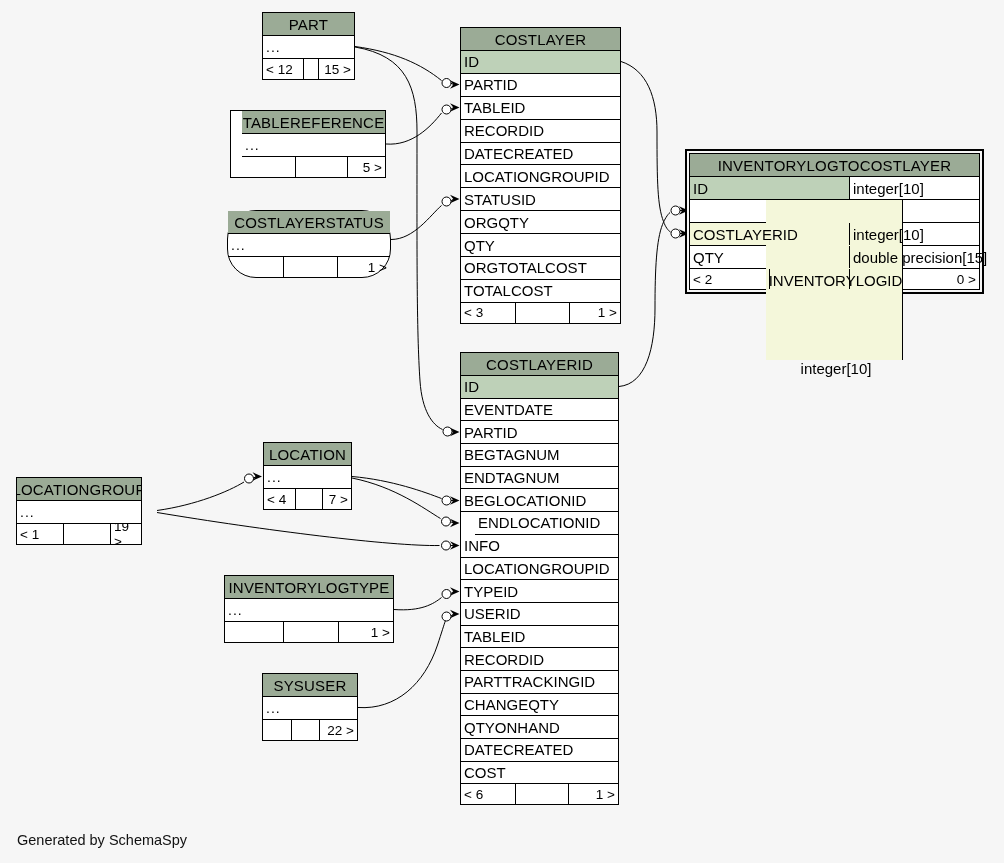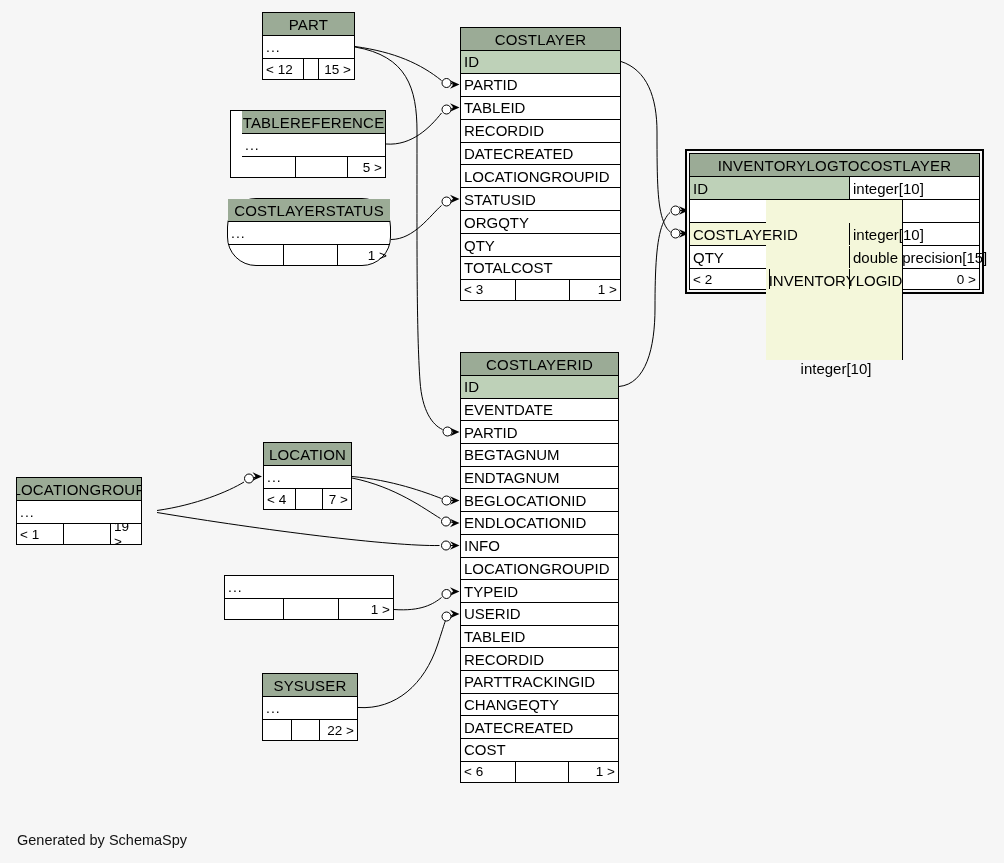--- a/index.html
+++ b/index.html
@@ -146,40 +146,41 @@
       </div>
       <div class="dtable abs" style="left: 230px; top: 110px; width: 156px; padding-left: 11px;">
         <div class="hdr">TABLEREFERENCE</div>
         <div class="row pad ellip" style="height: 23px;">...</div>
         <div class="ftr">
           <div class="fcell" style="flex: 0 0 53px;"></div>
           <div class="fcell" style="flex: 0 0 52px;"></div>
           <div class="fcell grow right">5 &gt;</div>
         </div>
       </div>
-      <div class="dtable abs" style="left: 227px; top: 198px; width: 164px; border-radius: 29px;">
+      <div class="dtable abs" style="left: 227px; top: 210px; width: 164px; border-radius: 29px;">
         <div class="hdr">COSTLAYERSTATUS</div>
         <div class="row pad ellip" style="height: 23px;">...</div>
         <div class="ftr">
           <div class="fcell" style="flex: 0 0 55px;"></div>
           <div class="fcell" style="flex: 0 0 54px;"></div>
           <div class="fcell grow right">1 &gt;</div>
         </div>
       </div>
       <div class="dtable abs" style="left: 460px; top: 27px; width: 161px;">
         <div class="hdr">COSTLAYER</div>
         <div class="row pad hl-pk" style="height: 22.9px;">ID</div>
         <div class="row pad" style="height: 22.9px;">PARTID</div>
         <div class="row pad" style="height: 22.9px;">TABLEID</div>
         <div class="row pad" style="height: 22.9px;">RECORDID</div>
         <div class="row pad" style="height: 22.9px;">DATECREATED</div>
         <div class="row pad" style="height: 22.9px;">LOCATIONGROUPID</div>
         <div class="row pad" style="height: 22.9px;">STATUSID</div>
         <div class="row pad" style="height: 22.9px;">ORGQTY</div>
         <div class="row pad" style="height: 22.9px;">QTY</div>
+        <div class="row pad" style="height: 22.9px;">ORGTOTALCOST</div>
         <div class="row pad" style="height: 22.9px;">TOTALCOST</div>
         <div class="ftr">
           <div class="fcell" style="flex: 0 0 54px;">&lt; 3</div>
           <div class="fcell" style="flex: 0 0 54px;"></div>
           <div class="fcell grow right">1 &gt;</div>
         </div>
       </div>
       <div class="main-wrap" style="left: 685px; top: 149px; width: 299px;">
         <div class="dtable" style="width: 291px;">
           <div class="hdr">INVENTORYLOGTOCOSTLAYER</div>
@@ -207,29 +208,30 @@
         </div>
       </div>
       <div class="dtable abs" style="left: 460px; top: 352px; width: 159px;">
         <div class="hdr">COSTLAYERID</div>
         <div class="row pad hl-pk" style="height: 22.7px;">ID</div>
         <div class="row pad" style="height: 22.7px;">EVENTDATE</div>
         <div class="row pad" style="height: 22.7px;">PARTID</div>
         <div class="row pad" style="height: 22.7px;">BEGTAGNUM</div>
         <div class="row pad" style="height: 22.7px;">ENDTAGNUM</div>
         <div class="row pad" style="height: 22.7px;">BEGLOCATIONID</div>
-        <div class="row pad" style="height: 22.7px;">ENDLOCATIONID</div>
+        <div class="row pad" style="height: 22.7px; margin-left: 14px;">ENDLOCATIONID</div>
         <div class="row pad" style="height: 22.7px;">INFO</div>
         <div class="row pad" style="height: 22.7px;">LOCATIONGROUPID</div>
         <div class="row pad" style="height: 22.7px;">TYPEID</div>
         <div class="row pad" style="height: 22.7px;">USERID</div>
         <div class="row pad" style="height: 22.7px;">TABLEID</div>
         <div class="row pad" style="height: 22.7px;">RECORDID</div>
         <div class="row pad" style="height: 22.7px;">PARTTRACKINGID</div>
         <div class="row pad" style="height: 22.7px;">CHANGEQTY</div>
+        <div class="row pad" style="height: 22.7px;">QTYONHAND</div>
         <div class="row pad" style="height: 22.7px;">DATECREATED</div>
         <div class="row pad" style="height: 22.7px;">COST</div>
         <div class="ftr">
           <div class="fcell" style="flex: 0 0 54px;">&lt; 6</div>
           <div class="fcell" style="flex: 0 0 53px;"></div>
           <div class="fcell grow right">1 &gt;</div>
         </div>
       </div>
       <div class="dtable abs" style="left: 263px; top: 442px; width: 89px;">
         <div class="hdr">LOCATION</div>
@@ -243,20 +245,21 @@
       <div class="dtable abs" style="left: 16px; top: 477px; width: 126px;">
         <div class="hdr">LOCATIONGROUP</div>
         <div class="row pad ellip" style="height: 23px;">...</div>
         <div class="ftr">
           <div class="fcell" style="flex: 0 0 46px;">&lt; 1</div>
           <div class="fcell" style="flex: 0 0 47px;"></div>
           <div class="fcell grow right">19 &gt;</div>
         </div>
       </div>
       <div class="dtable abs" style="left: 224px; top: 575px; width: 170px;">
+        <div class="hdr">INVENTORYLOGTYPE</div>
         <div class="row pad ellip" style="height: 23px;">...</div>
         <div class="ftr">
           <div class="fcell" style="flex: 0 0 58px;"></div>
           <div class="fcell" style="flex: 0 0 55px;"></div>
           <div class="fcell grow right">1 &gt;</div>
         </div>
       </div>
       <div class="dtable abs" style="left: 262px; top: 673px; width: 96px;">
         <div class="hdr">SYSUSER</div>
         <div class="row pad ellip" style="height: 23px;">...</div>

